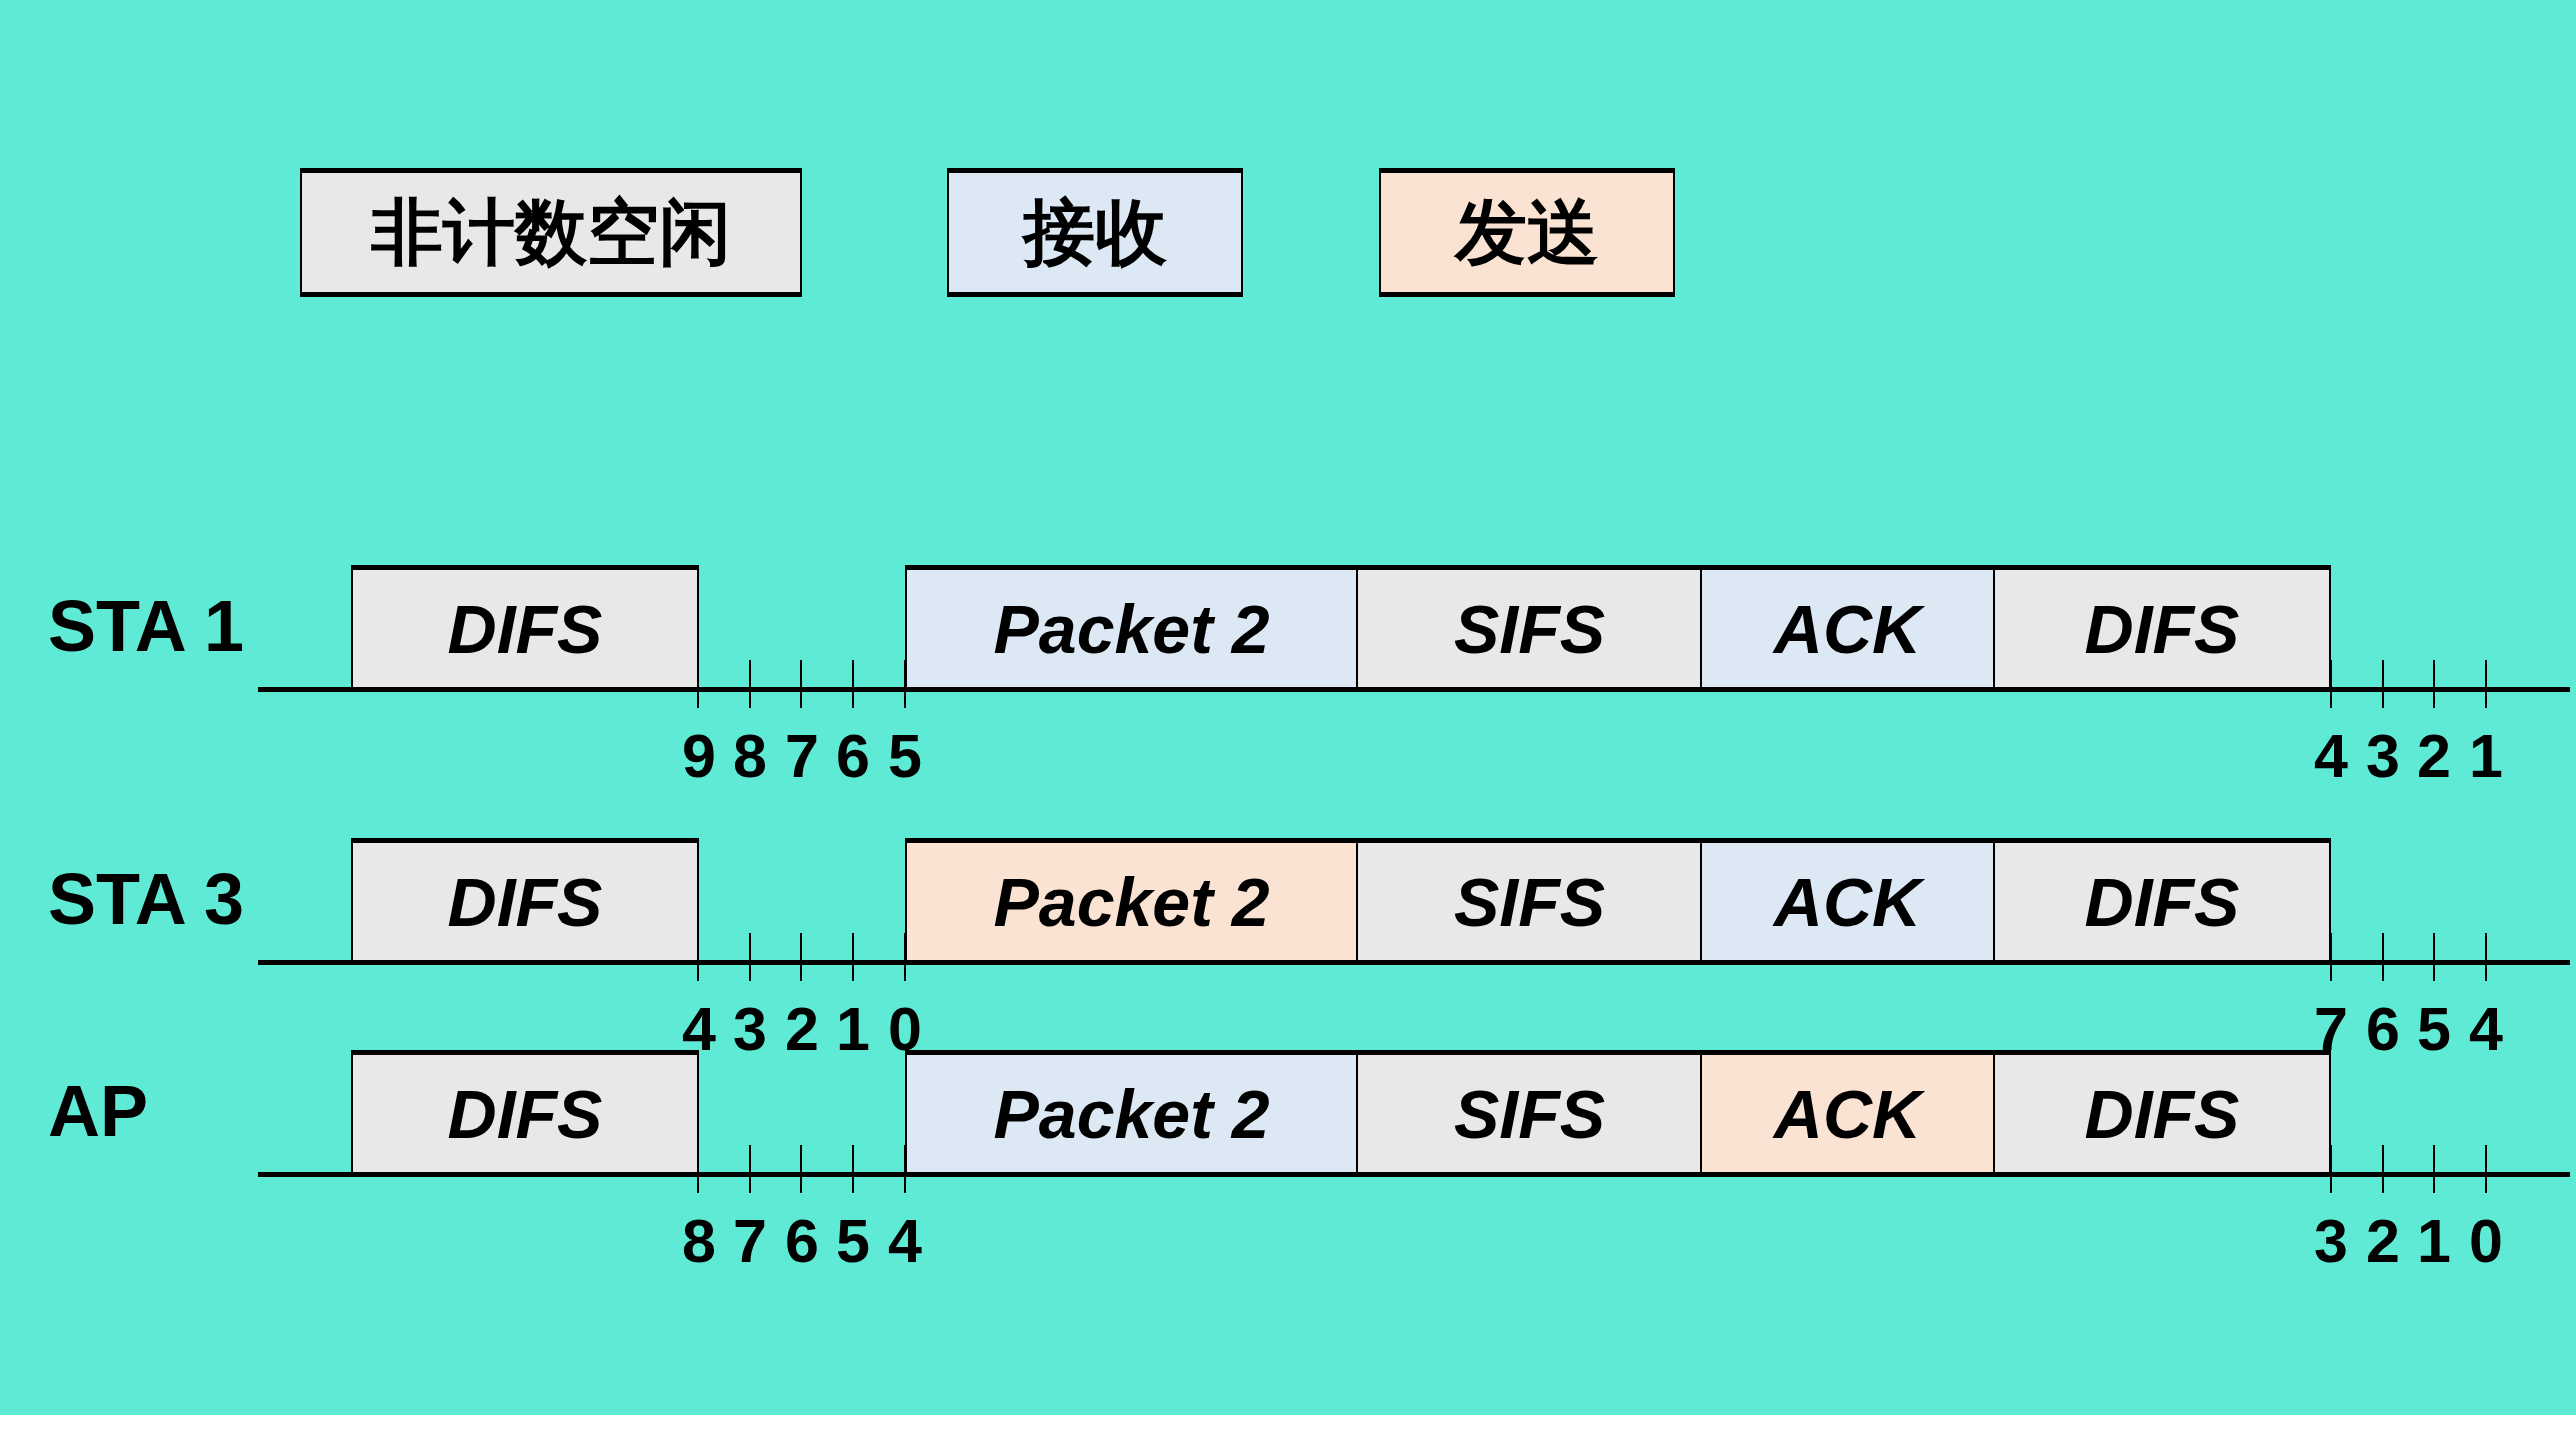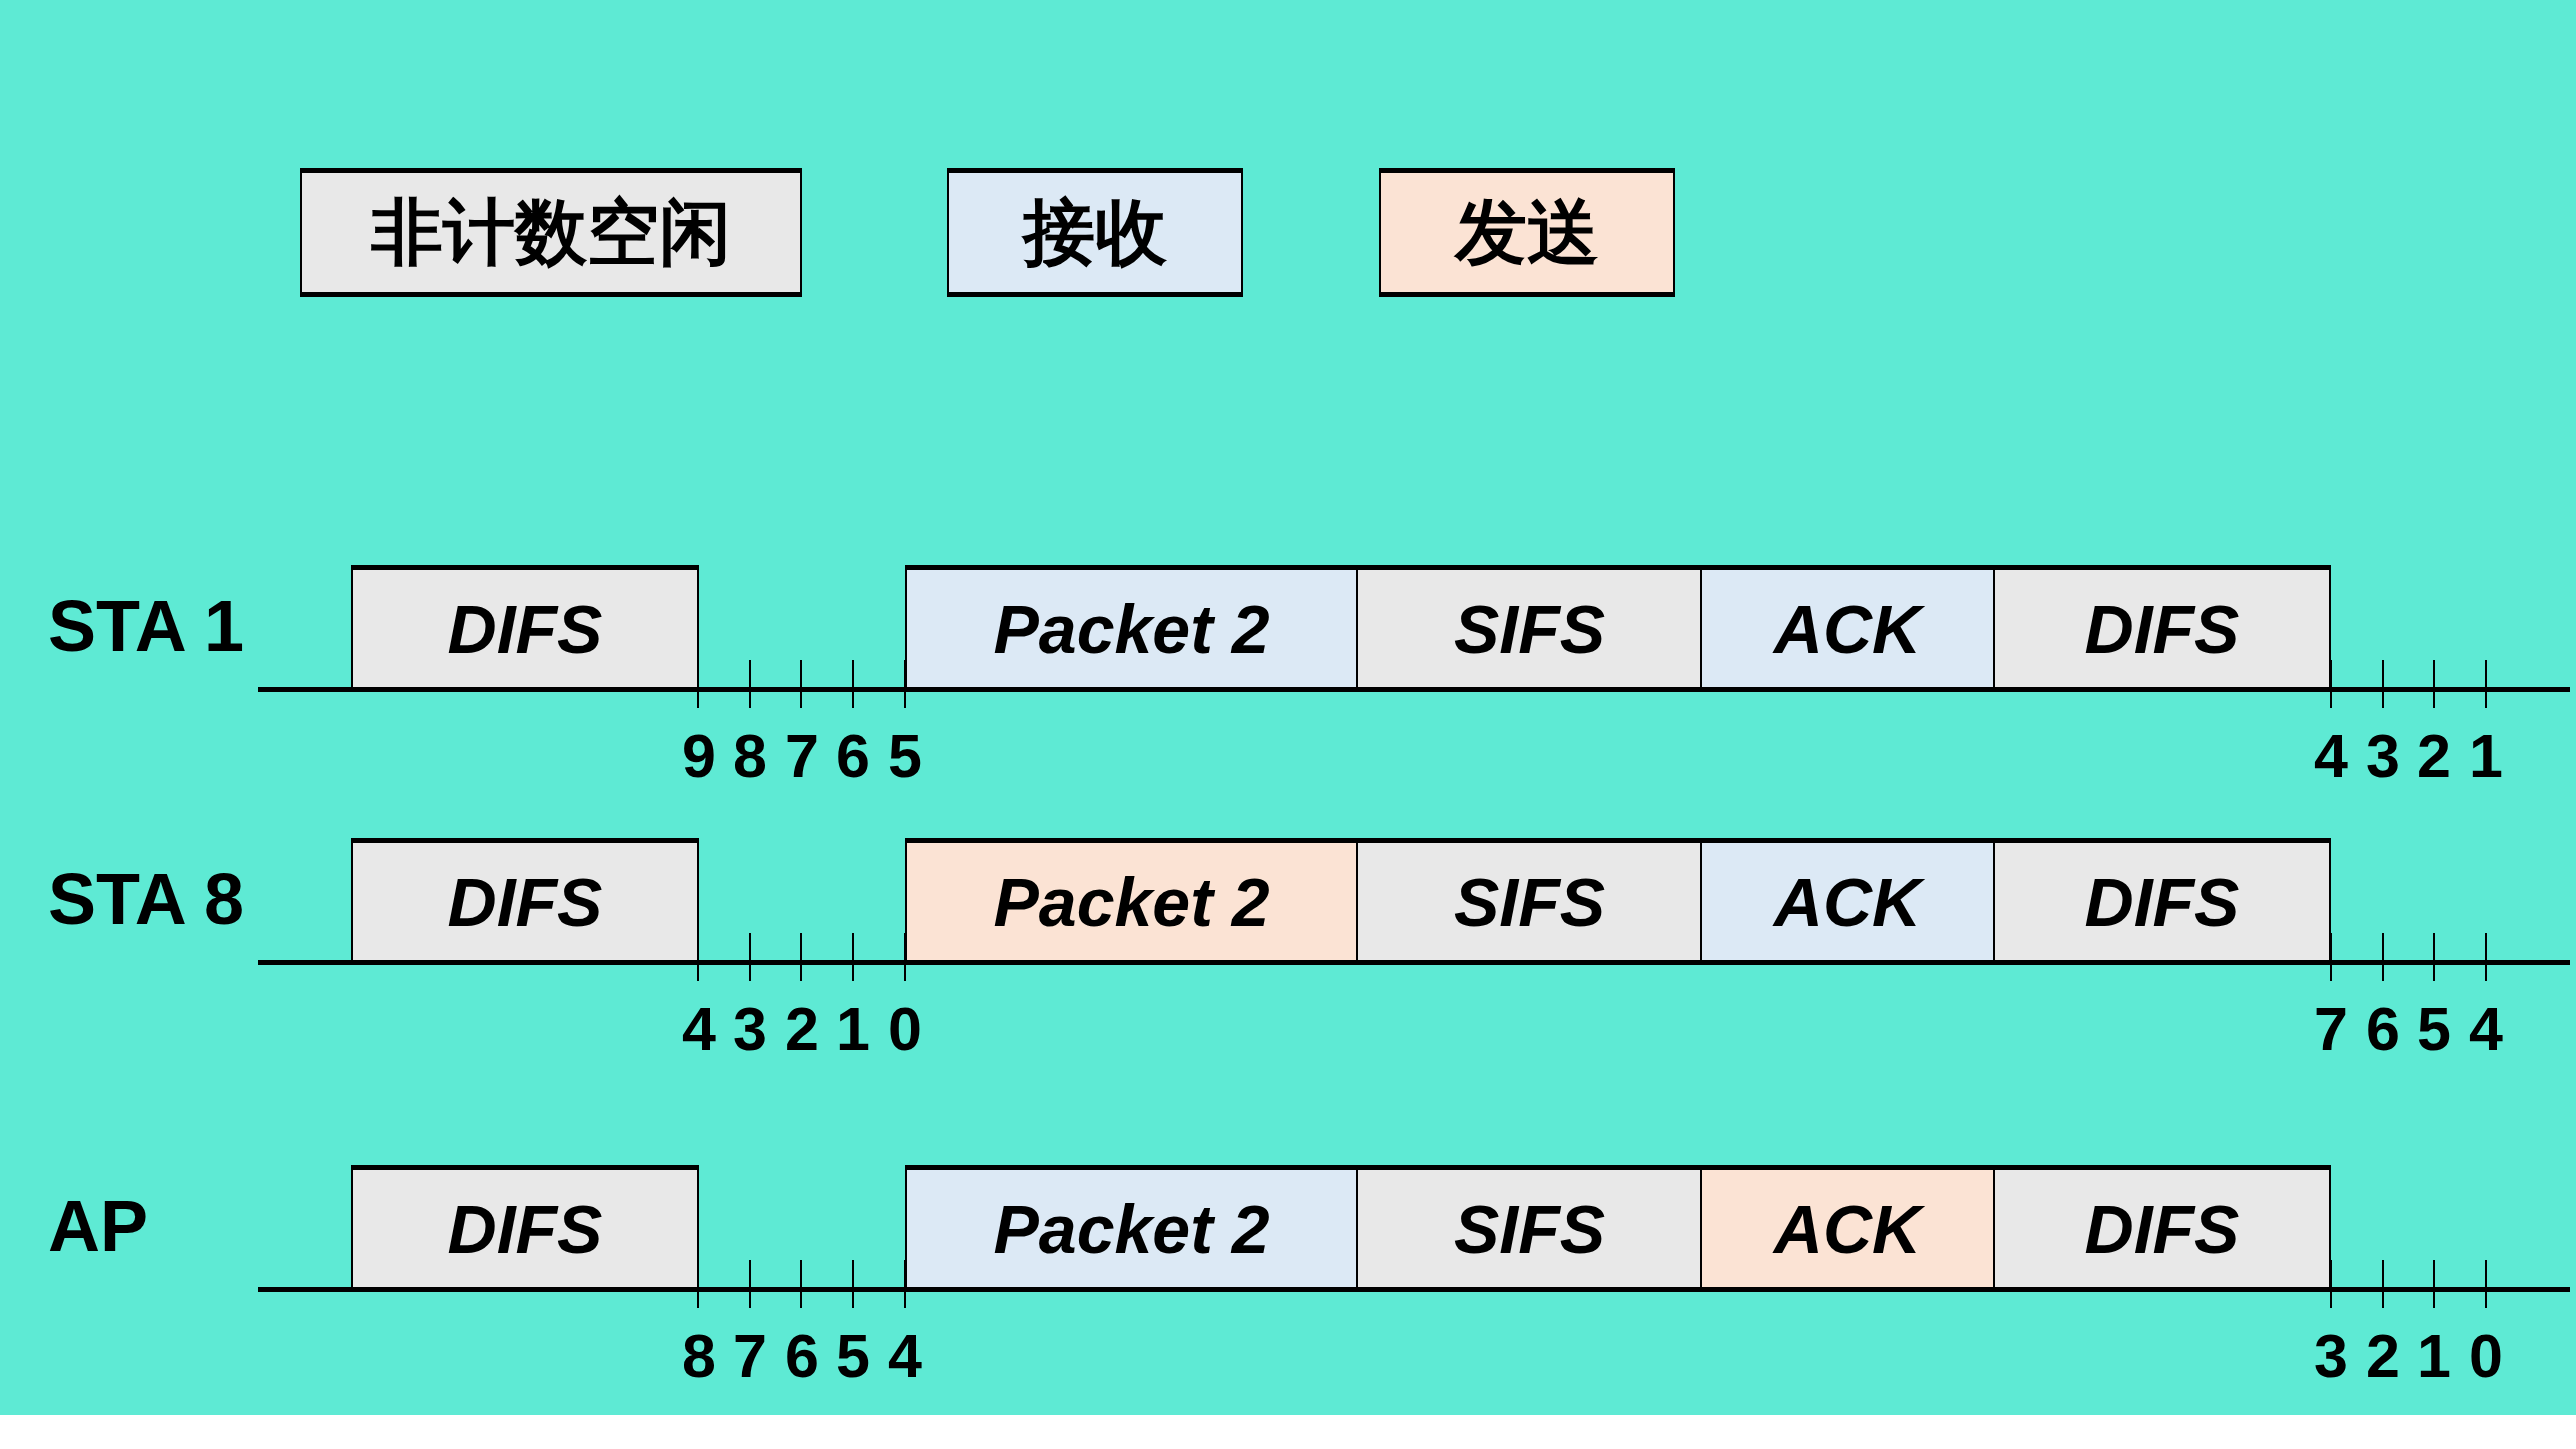--- a/index.html
+++ b/index.html
@@ -81,21 +81,21 @@
     <div class="num" style="left:770px">7</div>
     <div class="num" style="left:821px">6</div>
     <div class="num" style="left:873px">5</div>
     <div class="num" style="left:2299px">4</div>
     <div class="num" style="left:2351px">3</div>
     <div class="num" style="left:2402px">2</div>
     <div class="num" style="left:2454px">1</div>
   </div>
 
   <div class="row" style="top:838px">
-    <div class="row-label">STA 8</div>
+    <div class="row-label">STA 3</div>
     <div class="baseline"></div>
 
     <div class="tick" style="left:697px"></div>
     <div class="tick" style="left:749px"></div>
     <div class="tick" style="left:800px"></div>
     <div class="tick" style="left:852px"></div>
     <div class="tick" style="left:904px"></div>
     <div class="tick" style="left:2330px"></div>
     <div class="tick" style="left:2382px"></div>
     <div class="tick" style="left:2433px"></div>
@@ -121,21 +121,21 @@
     <div class="num" style="left:718px">3</div>
     <div class="num" style="left:770px">2</div>
     <div class="num" style="left:821px">1</div>
     <div class="num" style="left:873px">0</div>
     <div class="num" style="left:2299px">7</div>
     <div class="num" style="left:2351px">6</div>
     <div class="num" style="left:2402px">5</div>
     <div class="num" style="left:2454px">4</div>
   </div>
 
-  <div class="row" style="top:1165px">
+  <div class="row" style="top:1050px">
     <div class="row-label">AP</div>
     <div class="baseline"></div>
 
     <div class="tick" style="left:697px"></div>
     <div class="tick" style="left:749px"></div>
     <div class="tick" style="left:800px"></div>
     <div class="tick" style="left:852px"></div>
     <div class="tick" style="left:904px"></div>
     <div class="tick" style="left:2330px"></div>
     <div class="tick" style="left:2382px"></div>

